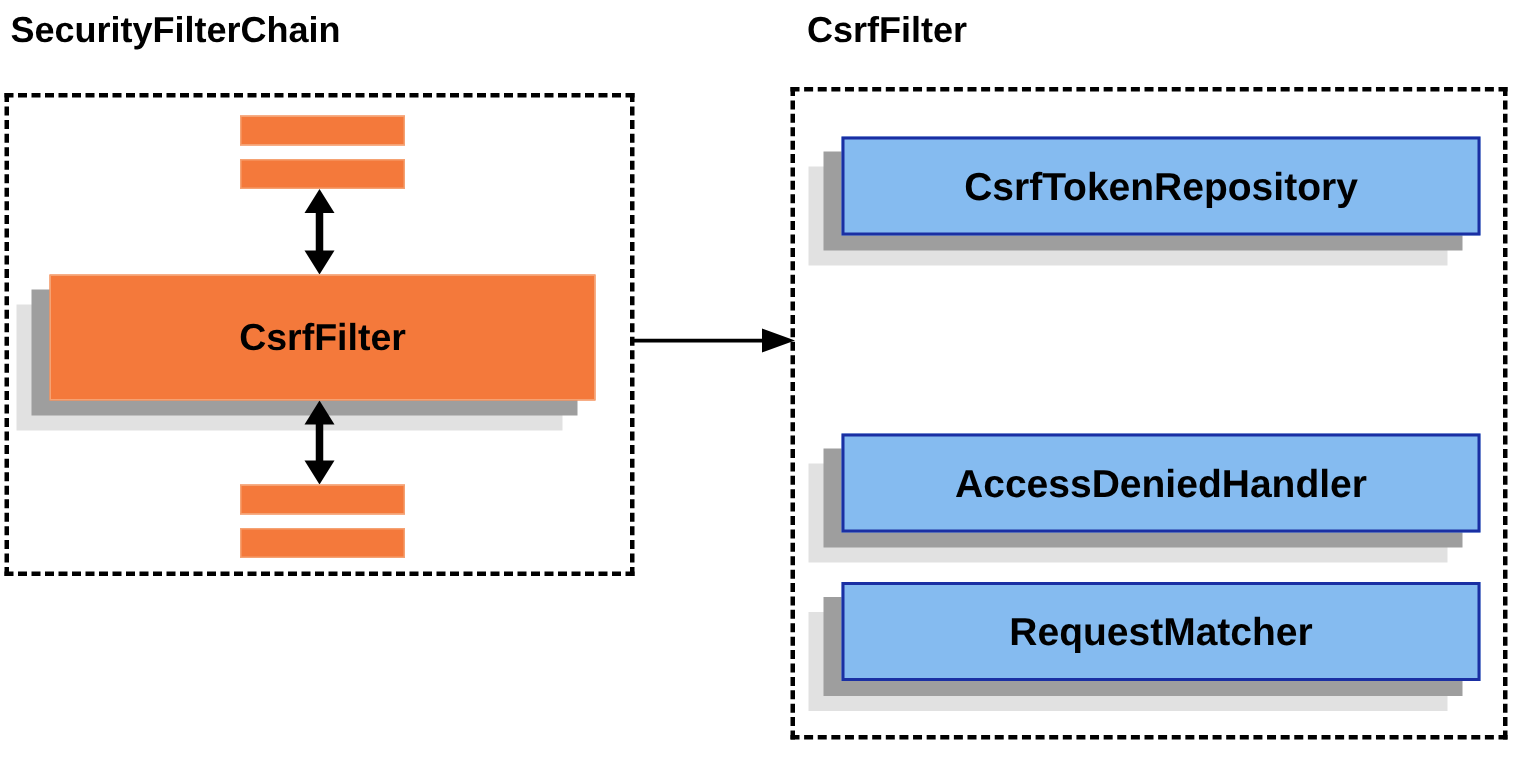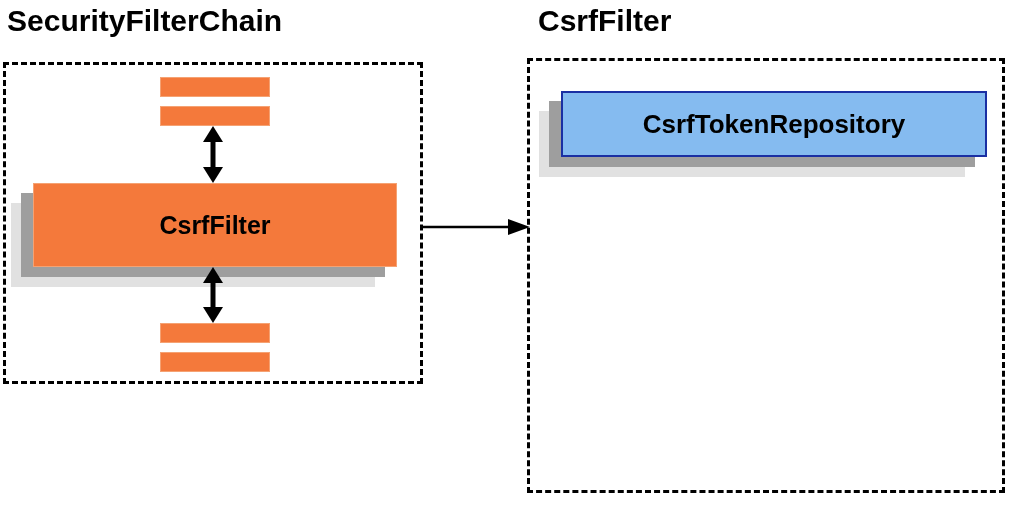--- a/index.html
+++ b/index.html
@@ -22,21 +22,21 @@
   .stage {
     position: relative;
     width: 1010px;
     height: 505px;
     background: #ffffff;
     overflow: hidden;
   }
   .panel-title {
     position: absolute;
     top: 3px;
-    font-size: 30px;
+    font-size: 24px;
     font-weight: bold;
     line-height: 36px;
     white-space: nowrap;
   }
   .panel-title.left  { left: 7px; }
   .panel-title.right { left: 538px; }
 
   .dashed-panel {
     position: absolute;
     border: 3px dashed var(--dashed-color);
@@ -159,16 +159,22 @@
     <polygon points="88,2 110,10 88,18" fill="#000000"></polygon>
   </svg>
 
   <div class="dashed-panel right-panel">
 
     <div class="component-box comp-1">
       <span class="component-label">CsrfTokenRepository</span>
     </div>
 
 
+    <div class="component-box comp-3">
+      <span class="component-label">AccessDeniedHandler</span>
+    </div>
 
+    <div class="component-box comp-4">
+      <span class="component-label">RequestMatcher</span>
+    </div>
   </div>
 
 </div>
 
 </body></html>

